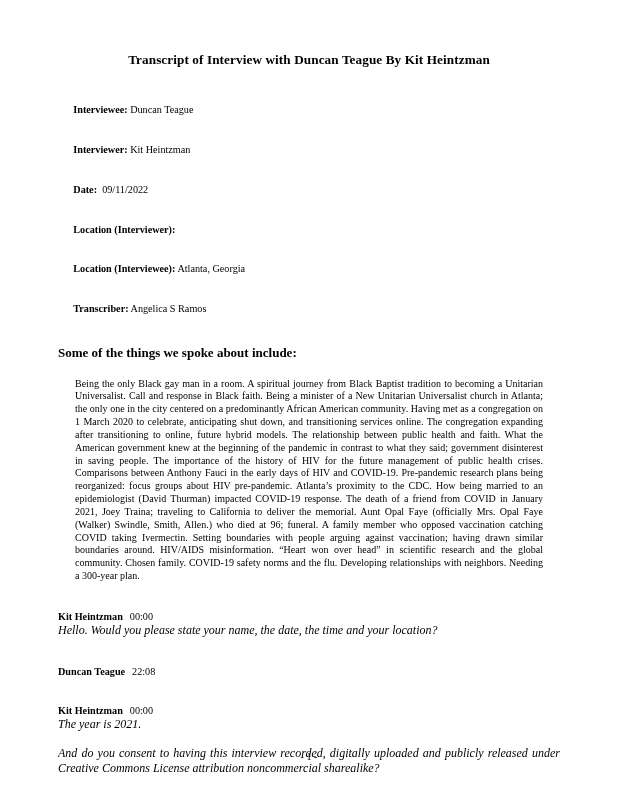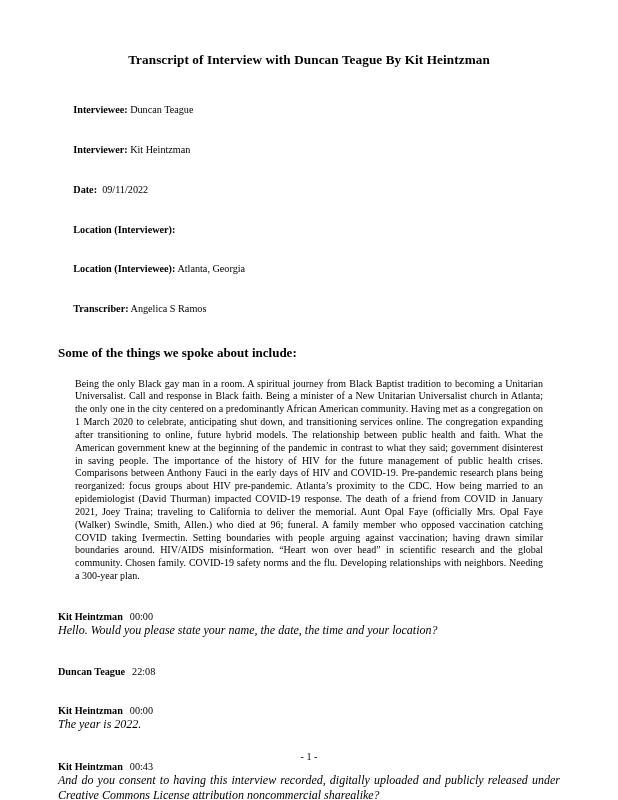--- a/index.html
+++ b/index.html
@@ -122,28 +122,25 @@
   <div class="qa-block">
     <div class="speaker-line">
       <span class="speaker-name">Duncan Teague</span><span class="speaker-time">22:08</span>
     </div>
   </div>
 
   <div class="qa-block">
     <div class="speaker-line">
       <span class="speaker-name">Kit Heintzman</span><span class="speaker-time">00:00</span>
     </div>
-    <p class="speech">The year is 2022.</p>
+    <p class="speech">The year is 2021.</p>
   </div>
 
 
   <div class="qa-block">
-    <div class="speaker-line">
-      <span class="speaker-name">Kit Heintzman</span><span class="speaker-time">00:43</span>
-    </div>
     <p class="speech">And do you consent to having this interview recorded, digitally uploaded and publicly released under Creative Commons License attribution noncommercial sharealike?</p>
   </div>
 
   <div class="qa-block">
     <div class="speaker-line">
       <span class="speaker-name">Duncan Teague</span><span class="speaker-time">00:53</span>
     </div>
     <p class="speech"></p>
   </div>
 

